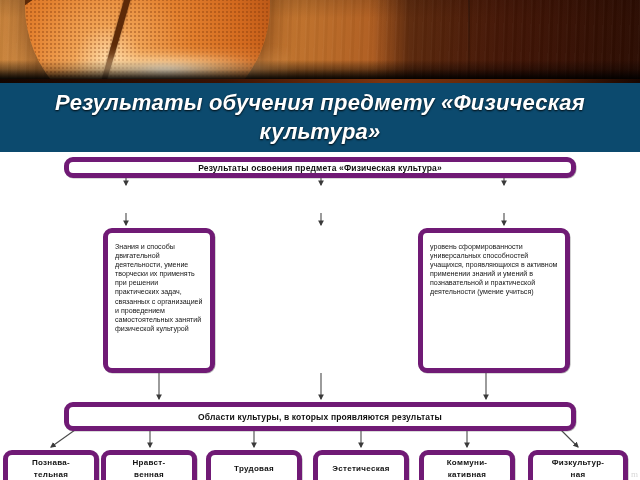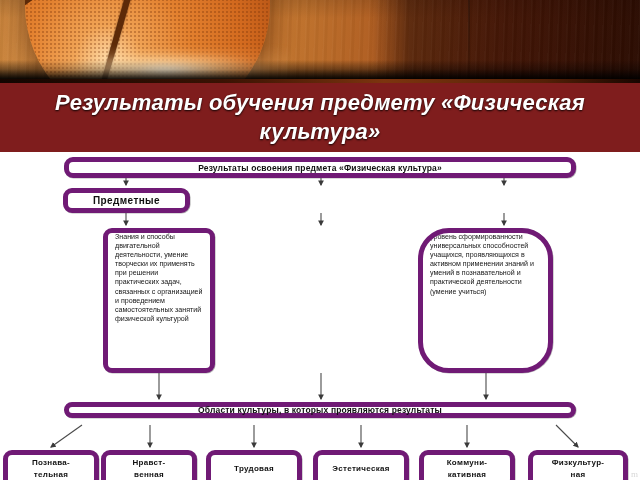--- a/index.html
+++ b/index.html
@@ -1,21 +1,21 @@
 <!DOCTYPE html>
 <html><head>
 <meta charset="utf-8">
 <style>
   html,body{margin:0;padding:0;}
   body{
     width:640px;height:480px;overflow:hidden;
     background:#000;
     font-family:"Liberation Sans","DejaVu Sans",sans-serif;
   }
-  .slide{position:relative;width:640px;height:480px;background:#7f1d1d;overflow:hidden;}
+  .slide{position:relative;width:640px;height:480px;background:#0c4a6e;overflow:hidden;}
 
   
   .header-photo{
     position:absolute;left:0;top:0;width:640px;height:83px;overflow:hidden;
     background:
       linear-gradient(to right,
         rgba(0,0,0,0) 0%, rgba(0,0,0,0) 58%,
         rgba(30,6,0,0.55) 64%, rgba(42,9,2,0.75) 78%, rgba(30,6,0,0.85) 100%),
       linear-gradient(to bottom,
         rgba(0,0,0,0.12) 0%, rgba(0,0,0,0) 22%,
@@ -107,30 +107,30 @@
     font-size:10px;font-weight:bold;letter-spacing:.4px;
   }
   .cat-1{left:63px;}
   .cat-2{left:258px;}
   .cat-3{left:430px;}
   .node-cat.wide{width:148px;}
 
   .node-body{
     top:76px;height:145px;
     font-size:7.1px;line-height:9.1px;
-    padding:0 7px;text-align:left;
+    padding:10px 7px;text-align:left;
     display:block;overflow:hidden;
     font-weight:normal;color:#161616;
   }
   .body-1{left:103px;width:112px;}
   .body-2{left:258px;width:123px;}
-  .body-3{left:418px;width:135px;border-radius:31px;}
+  .body-3{left:418px;width:152px;}
 
   .node-areas{
-    left:64px;top:250px;width:512px;height:16px;
+    left:64px;top:250px;width:512px;height:29px;
     font-size:8.5px;font-weight:bold;letter-spacing:.15px;
   }
 
   .node-leaf{
     top:298px;height:38px;width:96px;
     font-size:8px;font-weight:bold;line-height:12px;letter-spacing:.3px;
     white-space:pre-line;
   }
   .leaf-1{left:3px;}
   .leaf-2{left:101px;}
@@ -193,21 +193,20 @@
       <path d="M82 273 L51 295" stroke="#4a4a4a" stroke-width="1.1" fill="none" marker-end="url(#ah)"></path>
       <path d="M150 273 L150 295" stroke="#4a4a4a" stroke-width="1.1" fill="none" marker-end="url(#ah)"></path>
       <path d="M254 273 L254 295" stroke="#4a4a4a" stroke-width="1.1" fill="none" marker-end="url(#ah)"></path>
       <path d="M361 273 L361 295" stroke="#4a4a4a" stroke-width="1.1" fill="none" marker-end="url(#ah)"></path>
       <path d="M467 273 L467 295" stroke="#4a4a4a" stroke-width="1.1" fill="none" marker-end="url(#ah)"></path>
       <path d="M556 273 L578 295" stroke="#4a4a4a" stroke-width="1.1" fill="none" marker-end="url(#ah)"></path>
     </svg>
 
     <div class="node node-top">Результаты освоения предмета «Физическая культура»</div>
 
-    <div class="node node-cat cat-1">Предметные</div>
 
     <div class="node node-body body-1">Знания и способы двигательной деятельности, умение творчески их применять при решении практических задач, связанных с организацией и проведением самостоятельных занятий физической культурой</div>
     <div class="node node-body body-3">уровень сформированности универсальных способностей учащихся, проявляющихся в активном применении знаний и умений в познавательной и практической деятельности (умение учиться)</div>
 
     <div class="node node-areas">Области культуры, в которых проявляются результаты</div>
 
     <div class="node node-leaf leaf-1">Познава-
 тельная</div>
     <div class="node node-leaf leaf-2">Нравст-
 венная</div>

